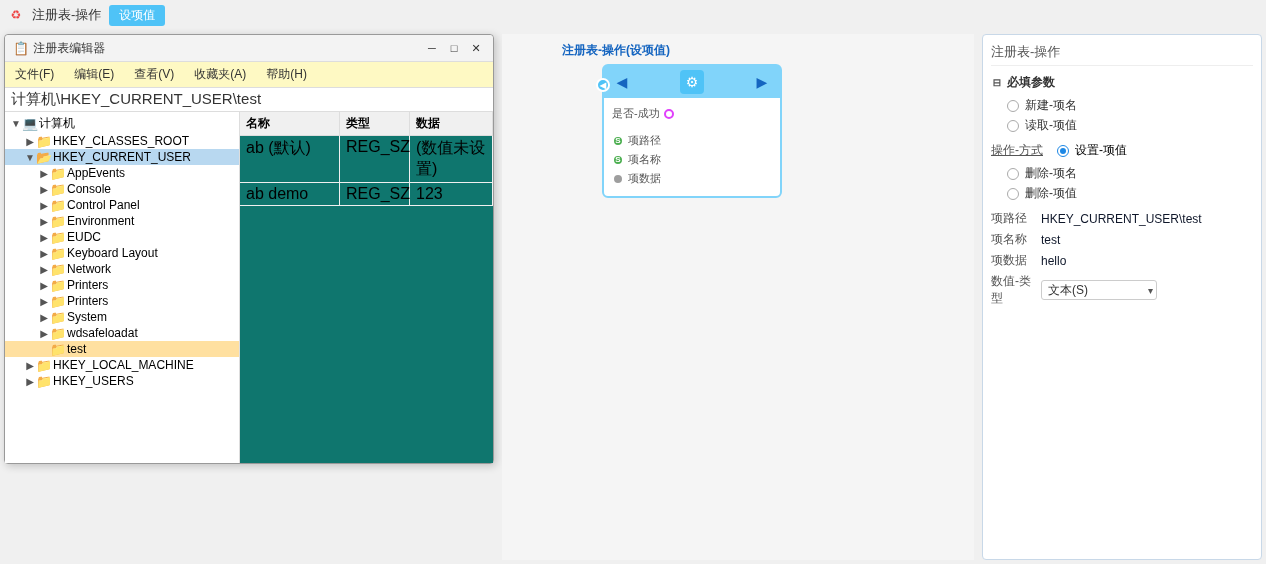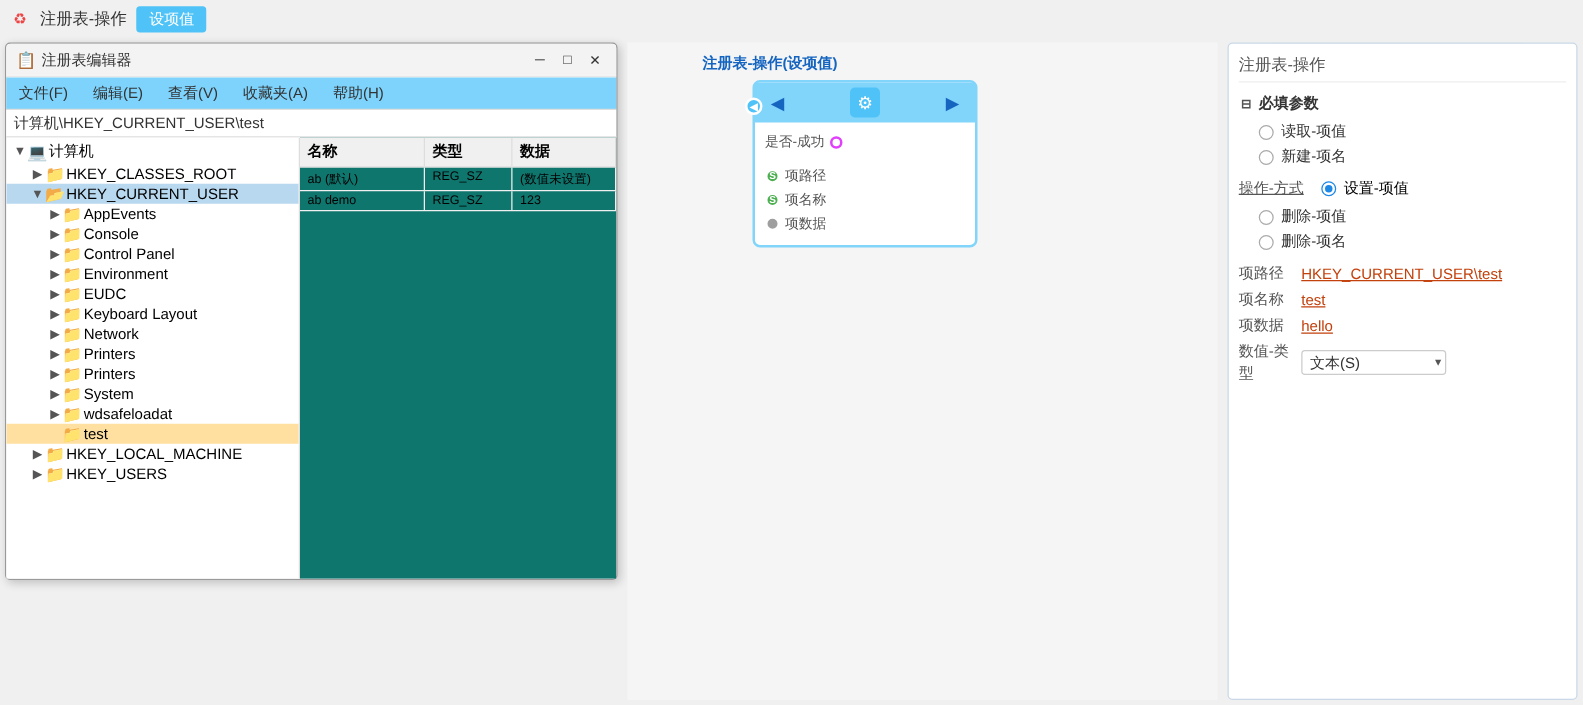--- a/index.html
+++ b/index.html
@@ -83,37 +83,37 @@
       display: flex; align-items: center; justify-content: center;
       font-size: 11px; color: #333; cursor: pointer;
       border-radius: 2px;
     }
 
     .window-menubar {
       display: flex;
       padding: 2px 4px;
       gap: 8px;
       border-bottom: 1px solid #ddd;
-      background: #7dd3fc;
+      background: #fef9c3;
     }
     .menu-item {
       padding: 2px 6px;
       font-size: 12px;
       color: #333;
       cursor: pointer;
       border-radius: 2px;
     }
 
     .address-bar {
       display: flex;
       align-items: center;
       padding: 2px 6px;
       border-bottom: 1px solid #ddd;
       background: #fff;
-      font-size: 12px;
+      font-size: 15px;
       color: #333;
     }
 
     .editor-body {
       display: flex;
       flex: 1;
       overflow: hidden;
     }
 
     
@@ -167,21 +167,21 @@
       border-right: 1px solid #ddd;
     }
     .data-row {
       display: grid;
       grid-template-columns: 100px 70px 1fr;
       border-bottom: 1px solid #f0f0f0;
       cursor: pointer;
     }
     .data-cell {
       padding: 2px 6px;
-      font-size: 10px;
+      font-size: 16px;
       border-right: 1px solid #f0f0f0;
     }
 
     
     .canvas-area {
       flex: 1;
       position: relative;
       background: #f5f5f5;
     }
 
@@ -335,22 +335,21 @@
       align-items: center;
       margin-bottom: 4px;
       font-size: 12px;
     }
     .prop-label {
       width: 50px;
       color: #555;
       flex-shrink: 0;
     }
     .prop-value {
-      color: #c2410c;
-      text-decoration: underline;
+      color: #0f172a;
     }
     .select-wrapper {
       position: relative;
       display: inline-block;
     }
     .select-wrapper::after {
       content: '▾';
       position: absolute;
       right: 4px;
       top: 50%;
@@ -605,42 +604,42 @@
     <div class="right-panel-title">注册表-操作</div>
 
     <div class="section-header">
       <span class="section-collapse">⊟</span>
       <span>必填参数</span>
     </div>
 
     <div class="radio-group">
       <div class="radio-row">
         <div class="radio-circle"></div>
-        <span>读取-项值</span>
+        <span>新建-项名</span>
       </div>
       <div class="radio-row">
         <div class="radio-circle"></div>
-        <span>新建-项名</span>
+        <span>读取-项值</span>
       </div>
     </div>
 
     <div class="operation-row">
       <span class="operation-label">操作-方式</span>
       <div class="radio-circle checked"></div>
       <span>设置-项值</span>
     </div>
 
     <div class="radio-group">
       <div class="radio-row">
         <div class="radio-circle"></div>
-        <span>删除-项值</span>
+        <span>删除-项名</span>
       </div>
       <div class="radio-row">
         <div class="radio-circle"></div>
-        <span>删除-项名</span>
+        <span>删除-项值</span>
       </div>
     </div>
 
     <div style="margin-top:8px;">
       <div class="prop-row">
         <span class="prop-label">项路径</span>
         <span class="prop-value">HKEY_CURRENT_USER\test</span>
       </div>
       <div class="prop-row">
         <span class="prop-label">项名称</span>

